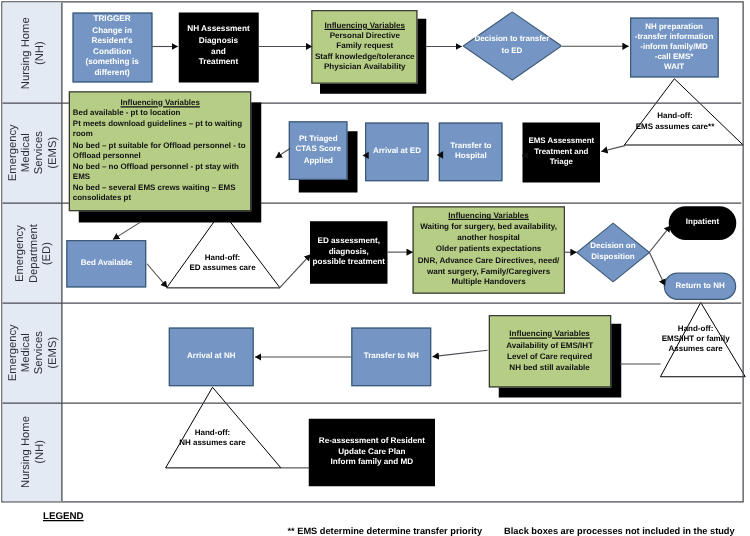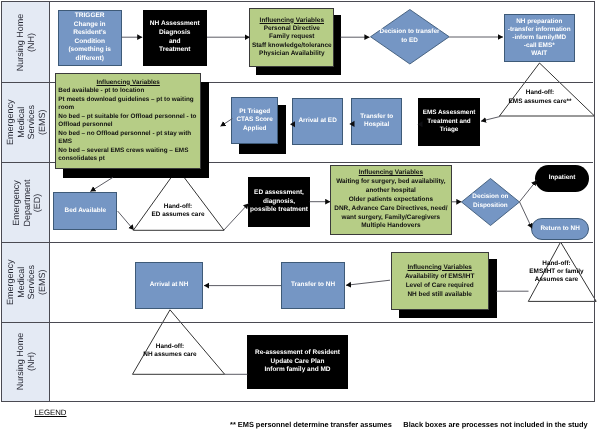--- a/index.html
+++ b/index.html
@@ -15,21 +15,21 @@
   
   .node{position:absolute;box-sizing:border-box;display:flex;align-items:center;justify-content:center;text-align:center;}
   .node>div>div,.node>div>div>div{white-space:nowrap;}
   .wrap div{white-space:normal !important;}
   .blue{background:#7596c4;border:1px solid #3e5a78;color:#ffffff;font-weight:700;}
   .black{background:#000000;color:#ffffff;font-weight:700;}
   .green{background:#b6cd86;border:1px solid #3a3a3a;color:#111;font-weight:700;}
   .shadow{position:absolute;background:#000;}
   .ttl{text-decoration:underline;}
   svg.ov{position:absolute;left:0;top:0;width:600px;height:429px;overflow:visible;pointer-events:none;}
-  .legend-title{position:absolute;font-size:9px;font-weight:400;text-decoration:underline;color:#000;}
+  .legend-title{position:absolute;font-size:9px;font-weight:700;text-decoration:underline;color:#000;}
   .legend-item{position:absolute;font-size:7.3px;font-weight:700;color:#000;white-space:nowrap;}
   .ttxt{position:absolute;text-align:center;font-size:6.4px;font-weight:700;line-height:8.8px;color:#000;white-space:nowrap;}
 </style>
 </head>
 <body>
 
 <div id="root">
 
   <svg class="ov" id="tri" viewBox="0 0 600 429">
     <polygon points="539.5,63 499.5,116 594.5,116" fill="none" stroke="#000" stroke-width="0.8"></polygon>
@@ -310,16 +310,16 @@
       <line x1="224.5" y1="374.3" x2="247.5" y2="374.3"></line>
     </g>
     <g fill="#0e0e12">
       <path d="M295,121.3 L290,124.3 L295,127.2 Z"></path>
       <path d="M354.5,120.8 L349.3,124 L354.5,127 Z"></path>
       <path d="M422.5,121.3 L417.5,124.3 L422.5,127.2 Z"></path>
     </g>
   </svg>
 
   <div class="legend-title" style="left:34.4px;top:407.8px;font-size:7.8px;">LEGEND</div>
-  <div class="legend-item" style="left:230px;top:419.8px;font-size:7.4px;">** EMS personnel determine transfer assumes</div>
+  <div class="legend-item" style="left:230px;top:419.8px;font-size:7.4px;">** EMS determine determine transfer priority</div>
   <div class="legend-item" style="left:403.3px;top:419.8px;font-size:7.4px;">Black boxes are processes not included in the study</div>
 
 </div>
 
 </body></html>

